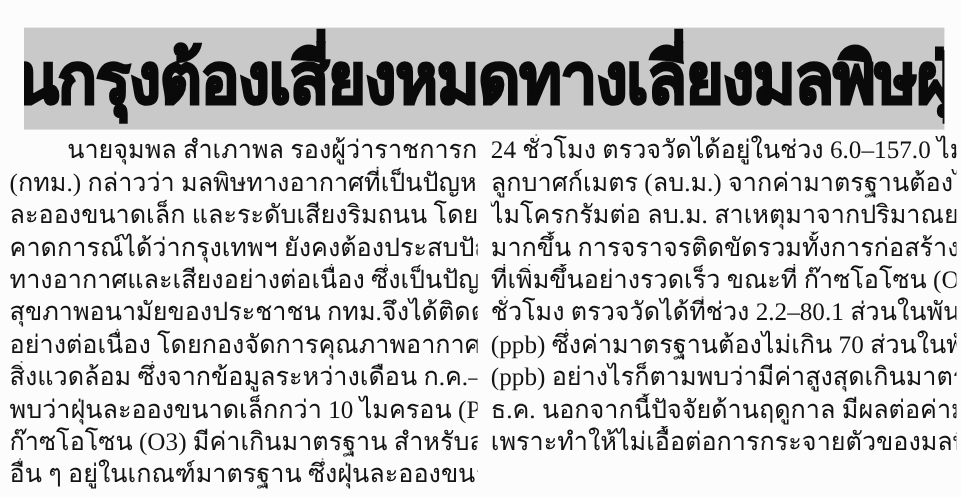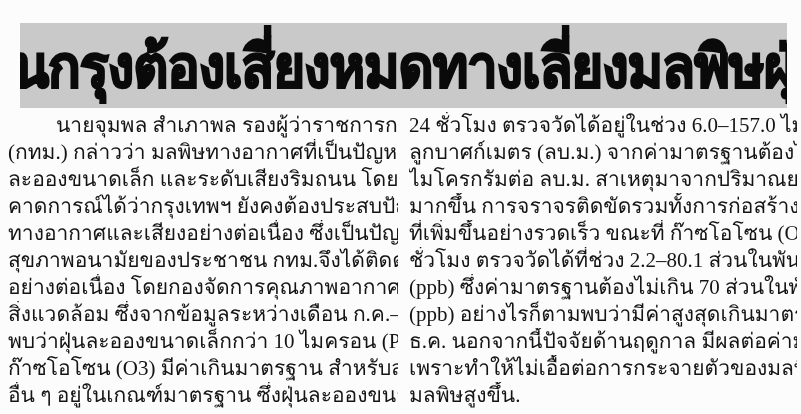--- a/index.html
+++ b/index.html
@@ -87,16 +87,15 @@
       <div class="line">24 ชั่วโมง ตรวจวัดได้อยู่ในช่วง 6.0–157.0 ไมโครกรัมต่อ</div>
       <div class="line">ลูกบาศก์เมตร (ลบ.ม.) จากค่ามาตรฐานต้องไม่เกิน 120</div>
       <div class="line">ไมโครกรัมต่อ ลบ.ม. สาเหตุมาจากปริมาณยานพาหนะที่เพิ่ม</div>
       <div class="line">มากขึ้น การจราจรติดขัดรวมทั้งการก่อสร้างสาธารณูปโภค</div>
       <div class="line">ที่เพิ่มขึ้นอย่างรวดเร็ว ขณะที่ ก๊าซโอโซน (O3) ค่าเฉลี่ย 8</div>
       <div class="line">ชั่วโมง ตรวจวัดได้ที่ช่วง 2.2–80.1 ส่วนในพันล้านส่วน</div>
       <div class="line">(ppb) ซึ่งค่ามาตรฐานต้องไม่เกิน 70 ส่วนในพันล้านส่วน</div>
       <div class="line">(ppb) อย่างไรก็ตามพบว่ามีค่าสูงสุดเกินมาตรฐานในเดือน</div>
       <div class="line">ธ.ค. นอกจากนี้ปัจจัยด้านฤดูกาล มีผลต่อค่ามลพิษด้วย</div>
       <div class="line">เพราะทำให้ไม่เอื้อต่อการกระจายตัวของมลพิษส่งผลให้ค่า</div>
-      <div class="line no-justify">มลพิษสูงขึ้น.</div>
     </div>
 
 </div>
 
 </body></html>

